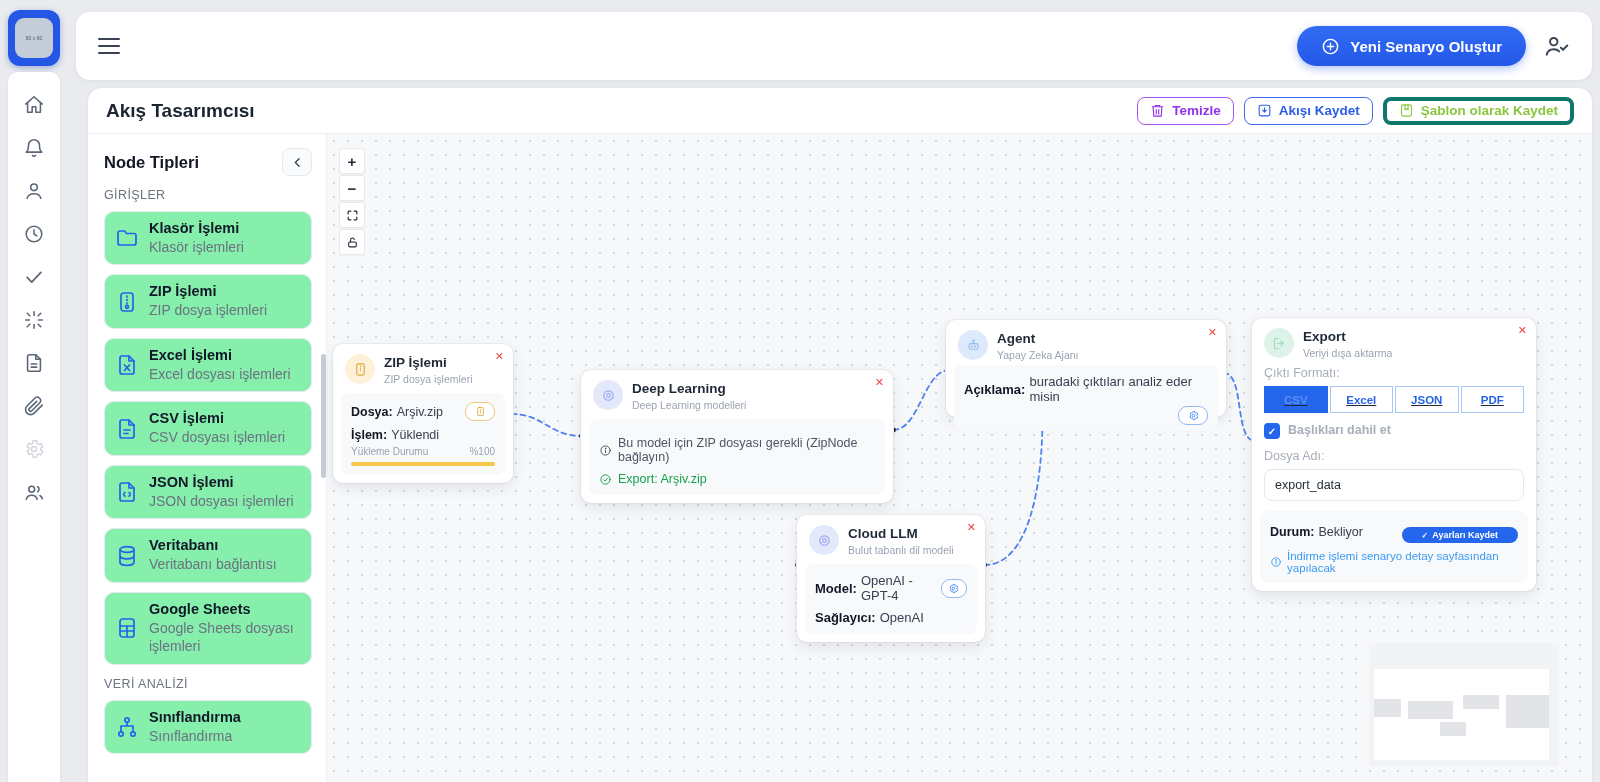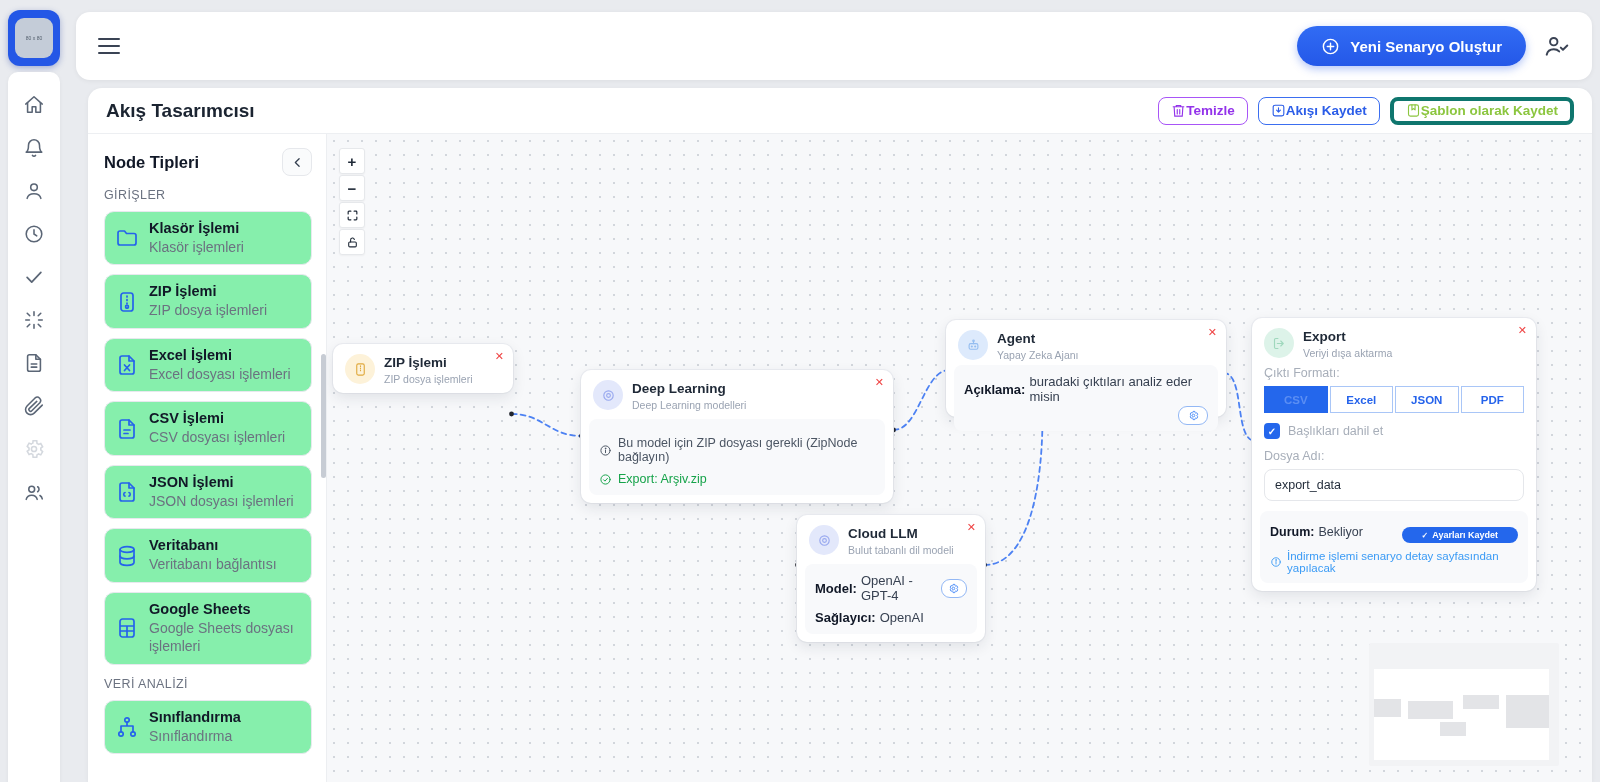--- a/index.html
+++ b/index.html
@@ -23,21 +23,21 @@
   .btn-new { display:flex; align-items:center; gap:10px; background:linear-gradient(180deg,#316cf4,#2458e8); color:#fff; border:none; height:40px; padding:0 24px; border-radius:999px; font-size:15px; font-weight:700; font-family:inherit; cursor:pointer; box-shadow:0 3px 8px rgba(37,88,232,.35); }
   .btn-new svg { width:19px; height:19px; }
   .user-check { width:26px; height:26px; color:#3a4354; cursor:pointer; }
   .user-check svg { width:26px; height:26px; }
 
   
   .main-card { position:absolute; left:88px; top:88px; width:1504px; height:694px; background:#fff; border-radius:14px 14px 0 0; box-shadow:0 1px 5px rgba(0,0,0,.05); overflow:hidden; z-index:3; display:flex; flex-direction:column; }
   .card-head { height:46px; display:flex; align-items:center; padding:0 18px 0 18px; border-bottom:1px solid #edeff2; flex:0 0 auto; }
   .card-title { font-size:19px; font-weight:700; color:#1b2431; }
   .head-actions { margin-left:auto; display:flex; gap:10px; }
-  .hbtn { display:flex; align-items:center; height:28px; padding:0 12px; background:#fff; border-radius:8px; font-size:13.5px; font-weight:600; font-family:inherit; cursor:pointer; }
+  .hbtn { display:flex; align-items:center; gap:7px; height:28px; padding:0 12px; background:#fff; border-radius:8px; font-size:13.5px; font-weight:600; font-family:inherit; cursor:pointer; }
   .hbtn svg { width:15px; height:15px; }
   .hbtn.purple { border:1px solid #a855f7; color:#9333ea; }
   .hbtn.blue { border:1px solid #3b6ef0; color:#2b5de8; }
   .hbtn.green { border:4px solid #0f766e; color:#8cc63f; }
 
   .content { flex:1; display:flex; min-height:0; position:relative; }
 
   
   .panel { width:238px; flex:0 0 auto; padding:14px 14px 0 16px; overflow:hidden; position:relative; }
   .panel-head { display:flex; align-items:center; justify-content:space-between; margin-bottom:10px; }
@@ -87,24 +87,24 @@
   .caption-row { display:flex; justify-content:space-between; font-size:10px; color:#9aa3b2; margin:2px 0 5px; }
   .progress { height:3.5px; border-radius:2px; background:#f3c84b; }
 
   .info-line { display:flex; align-items:center; gap:6px; font-size:12.5px; color:#4b5563; margin-top:8px; }
   .info-line svg { width:13px; height:13px; flex:0 0 auto; }
   .ok-line { display:flex; align-items:center; gap:6px; font-size:12.5px; color:#16a34a; margin-top:8px; }
   .ok-line svg { width:13px; height:13px; }
 
   
   .exp-label { font-size:12.5px; color:#a7aeb9; margin:2px 12px 6px; }
-  .fmt-row { display:flex; gap:2px; margin:0 12px 10px; }
+  .fmt-row { display:flex; gap:2px; margin:0 12px 10px;text-decoration:underline; }
   .fmt-btn { flex:1; height:27px; border:1px solid #a9c6f7; background:#fff; color:#2563eb; font-size:11.5px; font-weight:700; font-family:inherit; display:flex; align-items:center; justify-content:center; cursor:pointer; }
   .fmt-btn.selected { background:#2467ec; border-color:#2467ec; color:#5b8ef3; }
-  .chk-row { display:flex; align-items:center; gap:8px; margin:0 12px 10px; cursor:pointer; }
+  .chk-row { display:flex; gap:8px; margin:0 12px 10px; cursor:pointer;font-weight:bold; }
   .chk-box { width:16px; height:16px; border-radius:4px; background:#2467ec; color:#fff; font-size:10px; display:flex; align-items:center; justify-content:center; }
   .chk-box::before { content:"✓"; font-weight:700; }
   .chk-label { font-size:12.5px; color:#a7aeb9; }
   .exp-input { display:block; width:calc(100% - 24px); margin:0 12px 10px; height:32px; border:1px solid #e5e7eb; border-radius:8px; padding:0 10px; font-size:12.5px; color:#1f2937; font-family:inherit; background:#fff; }
   .exp-footer { margin:0 8px 8px; background:#f8f9fb; border-radius:8px; padding:9px 10px; }
   .status-row { display:flex; align-items:center; font-size:12.5px; color:#374151; }
   .status-row b { color:#111827; margin-right:4px; }
   .save-badge { margin-left:auto; background:#2467ec; color:#fff; font-size:9px; font-weight:600; padding:3px 20px; border-radius:9px; display:flex; align-items:center; gap:4px; cursor:pointer;margin-top:7px; }
   .save-badge::before { content:"✓"; font-size:8px; }
   .dl-info { display:flex; align-items:center; gap:5px; font-size:11.5px; color:#3b9bf5; margin-top:7px; }
@@ -363,20 +363,41 @@
                 <rect x="6" y="3" width="12" height="18" rx="2.5"></rect>
                 <path d="M12 6v1M12 9.5v1M12 13v1"></path>
               </svg>
             </div>
           <div>
             <div class="fnode-title">ZIP İşlemi</div>
             <div class="fnode-sub">ZIP dosya işlemleri</div>
           </div>
           <span class="fnode-close"></span>
         </div>
+        <div class="fnode-body">
+          <div class="frow">
+              <b>Dosya:</b>
+              <span>Arşiv.zip</span>
+            <span class="mini-btn mini-amber">
+                <svg viewBox="0 0 24 24" fill="none" stroke="currentColor" stroke-width="2" stroke-linecap="round">
+                  <rect x="6" y="3" width="12" height="18" rx="2.5"></rect>
+                  <path d="M12 7v1M12 11v1M12 15v1"></path>
+                </svg>
+              </span>
+          </div>
+          <div class="frow" style="margin-bottom:4px;">
+              <b>İşlem:</b>
+              <span>Yüklendi</span>
+            </div>
+          <div class="caption-row">
+            <span>Yükleme Durumu</span>
+            <span>%100</span>
+          </div>
+          <div class="progress"></div>
+        </div>
       </div>
 
       <div class="fnode" style="left:254px; top:236px; width:312px;">
         <div class="fnode-head">
           <div class="fnode-ico ico-indigo">
               <svg viewBox="0 0 24 24" fill="none" stroke="currentColor" stroke-width="1.8">
                 <circle cx="12" cy="12" r="7.5"></circle>
                 <circle cx="12" cy="12" r="3"></circle>
               </svg>
             </div>

